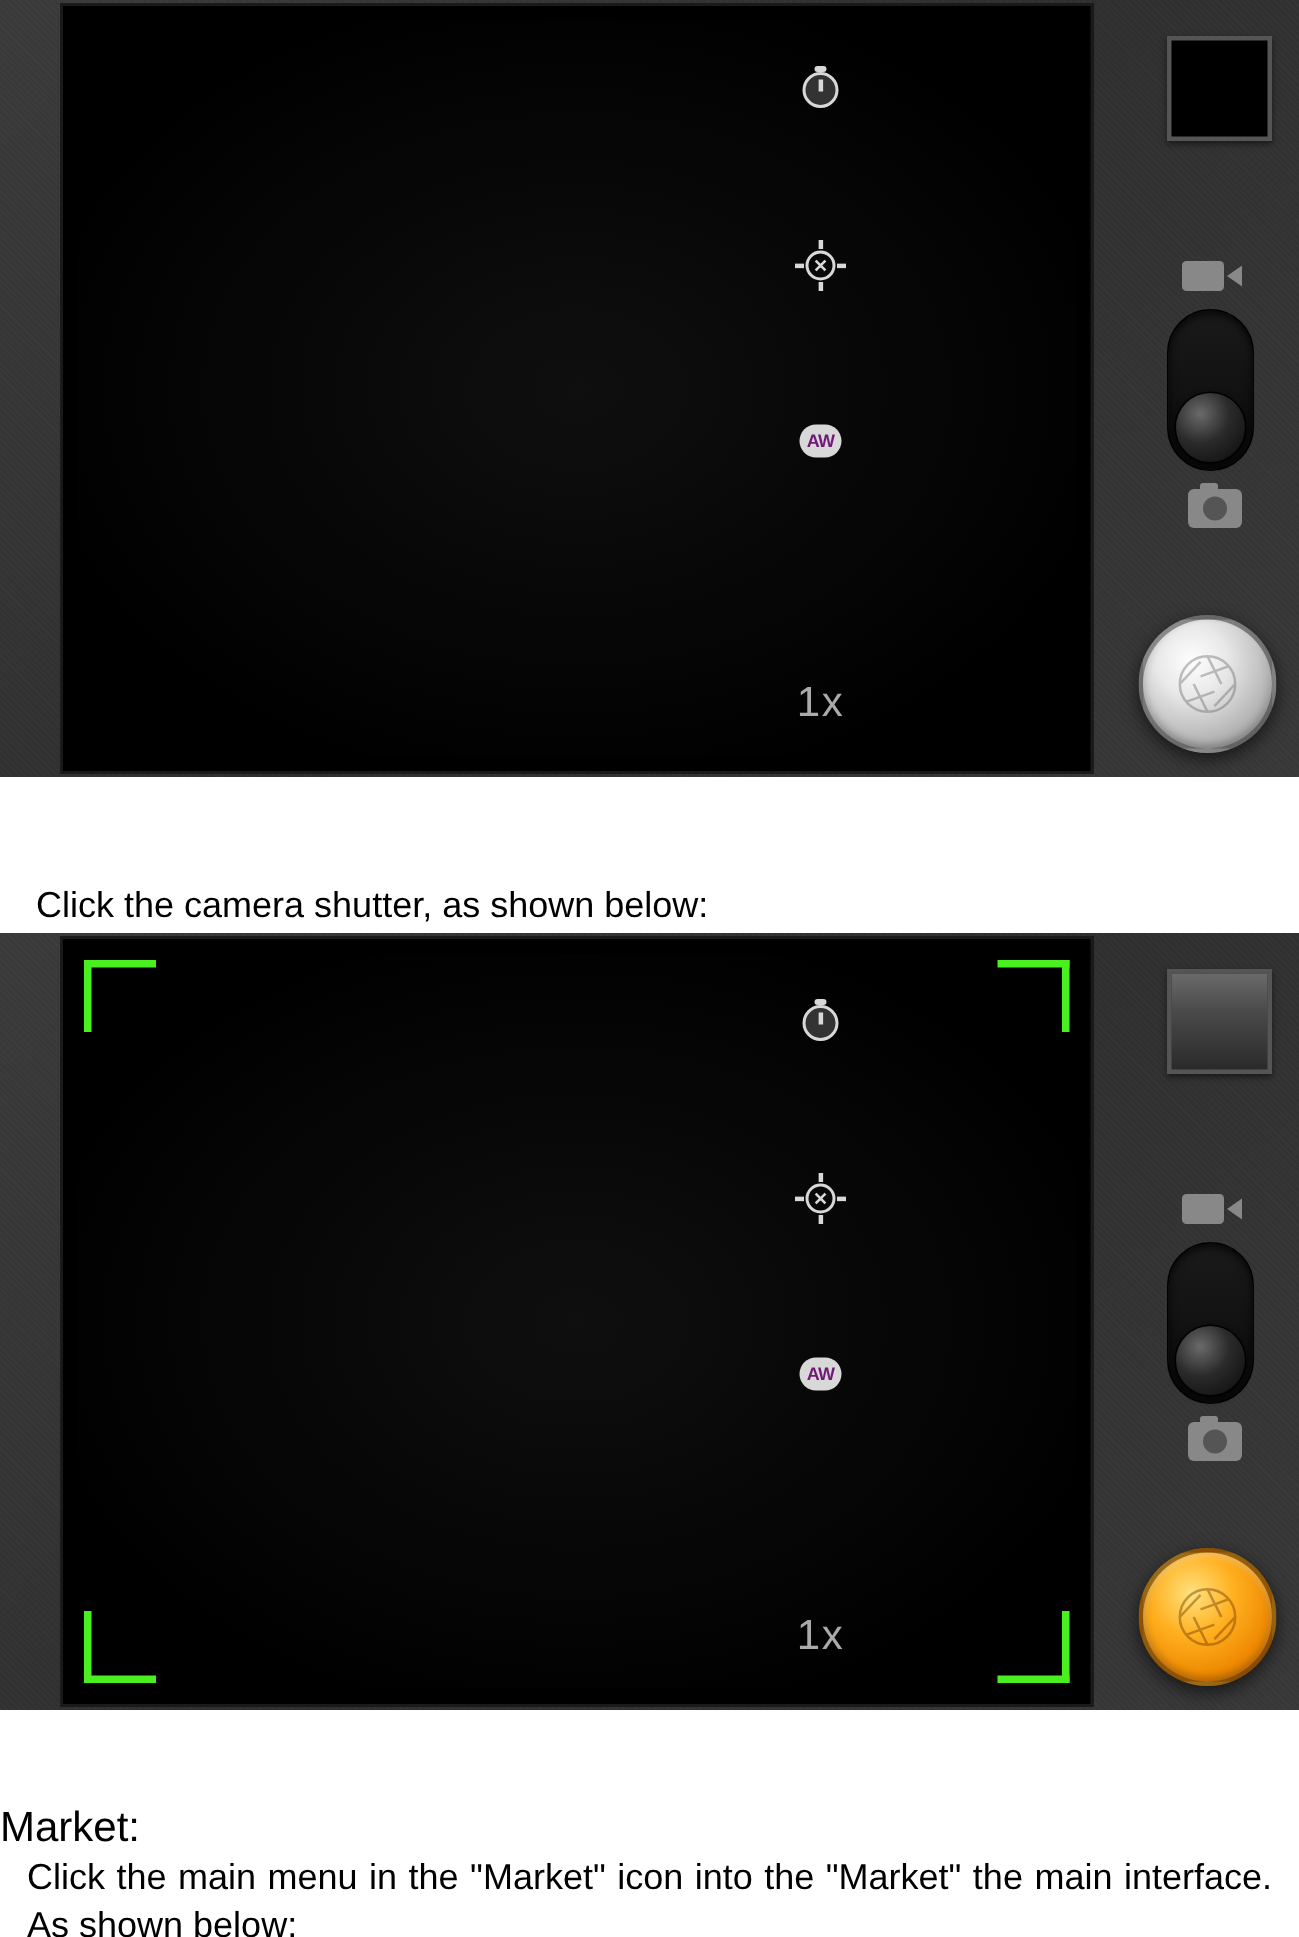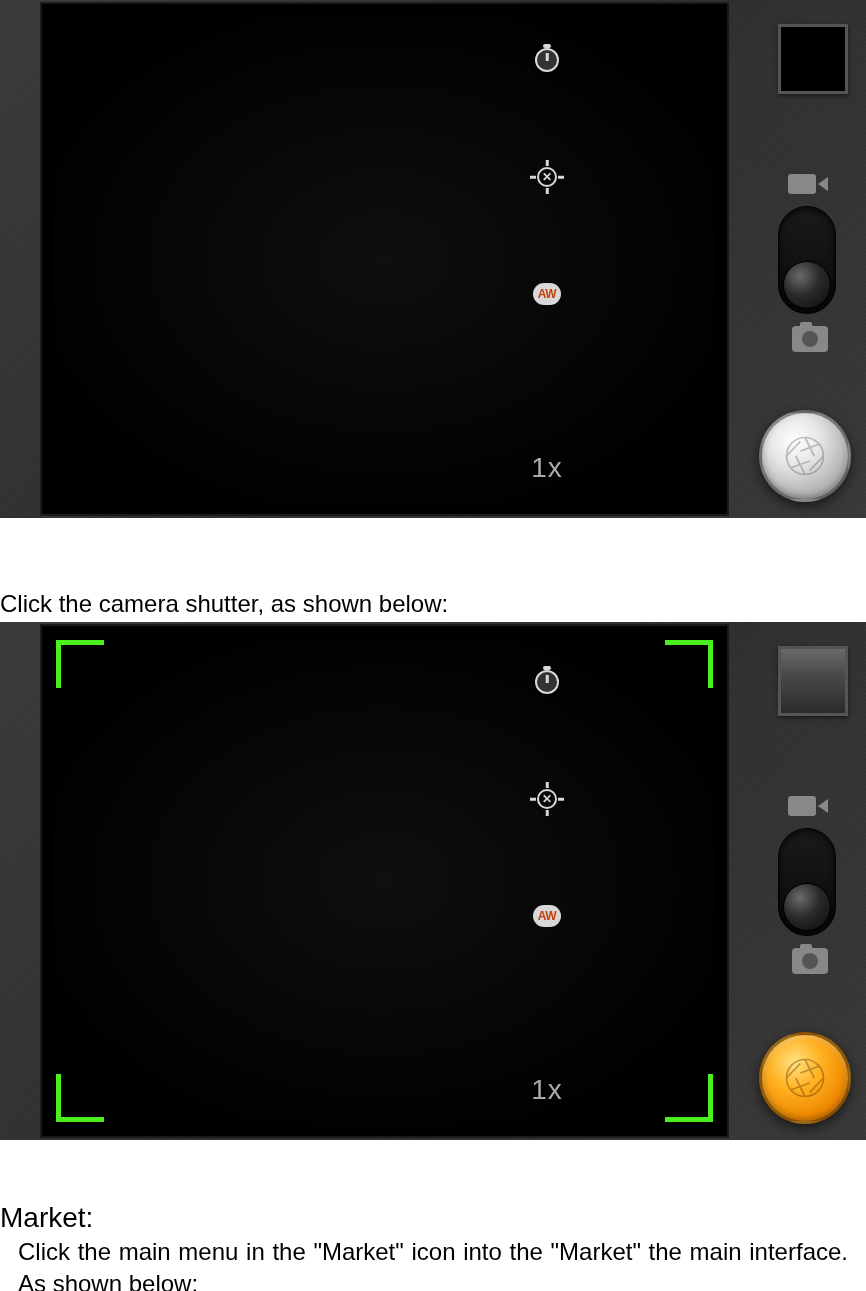--- a/index.html
+++ b/index.html
@@ -99,21 +99,21 @@
     }
     .focus-tick-t { position:absolute; top:-4px; left:50%; transform:translateX(-50%); width:2.5px; height:6px; background:#d8d8d8; }
     .focus-tick-b { position:absolute; bottom:-4px; left:50%; transform:translateX(-50%); width:2.5px; height:6px; background:#d8d8d8; }
     .focus-tick-l { position:absolute; left:-4px; top:50%; transform:translateY(-50%); width:6px; height:2.5px; background:#d8d8d8; }
     .focus-tick-r { position:absolute; right:-4px; top:50%; transform:translateY(-50%); width:6px; height:2.5px; background:#d8d8d8; }
     
     .aw-icon {
       width: 28px; height: 22px;
       border-radius: 11px;
       background: #d8d8d8;
-      color: #c2410c;
+      color: #701a75;
       font-size: 12px; font-weight: bold;
       display: flex; align-items: center; justify-content: center;
       letter-spacing: -0.5px;
     }
     
     .zoom-label {
       color: #aaa;
       font-size: 28px;
       font-family: Arial, sans-serif;
       margin-top: auto;
@@ -228,21 +228,21 @@
     .focus-bracket {
       position: absolute;
       width: 48px; height: 48px;
       border: 5px solid #4aef20;
     }
     .fb-tl { top: 14px; left: 14px; border-right: none; border-bottom: none; }
     .fb-tr { top: 14px; right: 14px; border-left: none; border-bottom: none; }
     .fb-bl { bottom: 14px; left: 14px; border-right: none; border-top: none; }
     .fb-br { bottom: 14px; right: 14px; border-left: none; border-top: none; }
     
-    .caption { margin: 72px 0 4px 0; font-size: 24px; }
+    .caption { margin: 72px 0 4px 0; font-size: 24px; padding-left: 24px; }
     .heading { margin: 62px 0 2px 0; font-size: 28px; }
     .body-text { margin: 0 18px; text-align: justify; font-size: 24px; line-height: 1.35; }
   </style>
 </head>
 <body>
 
 <div class="camera-screenshot">
   <div class="viewfinder">
     <div class="viewfinder-inner"></div>
     <div class="camera-controls">

